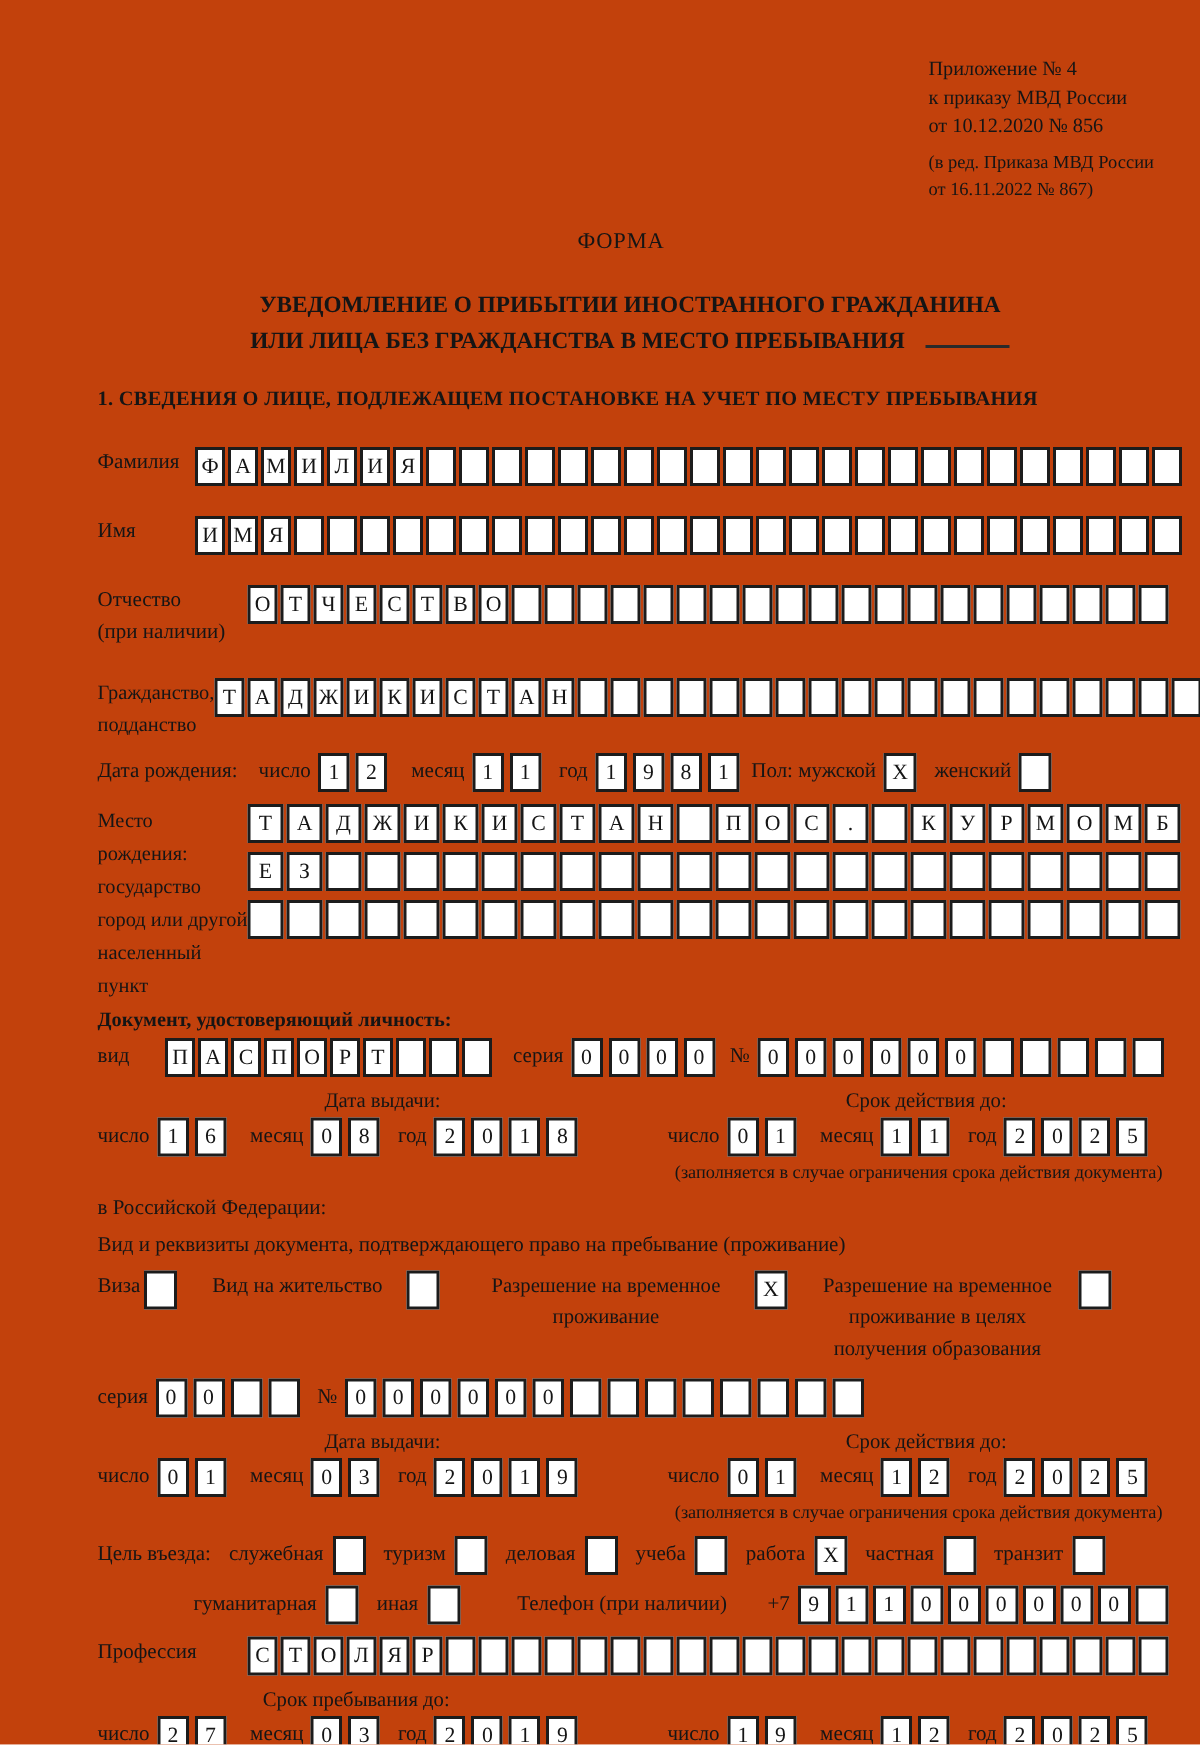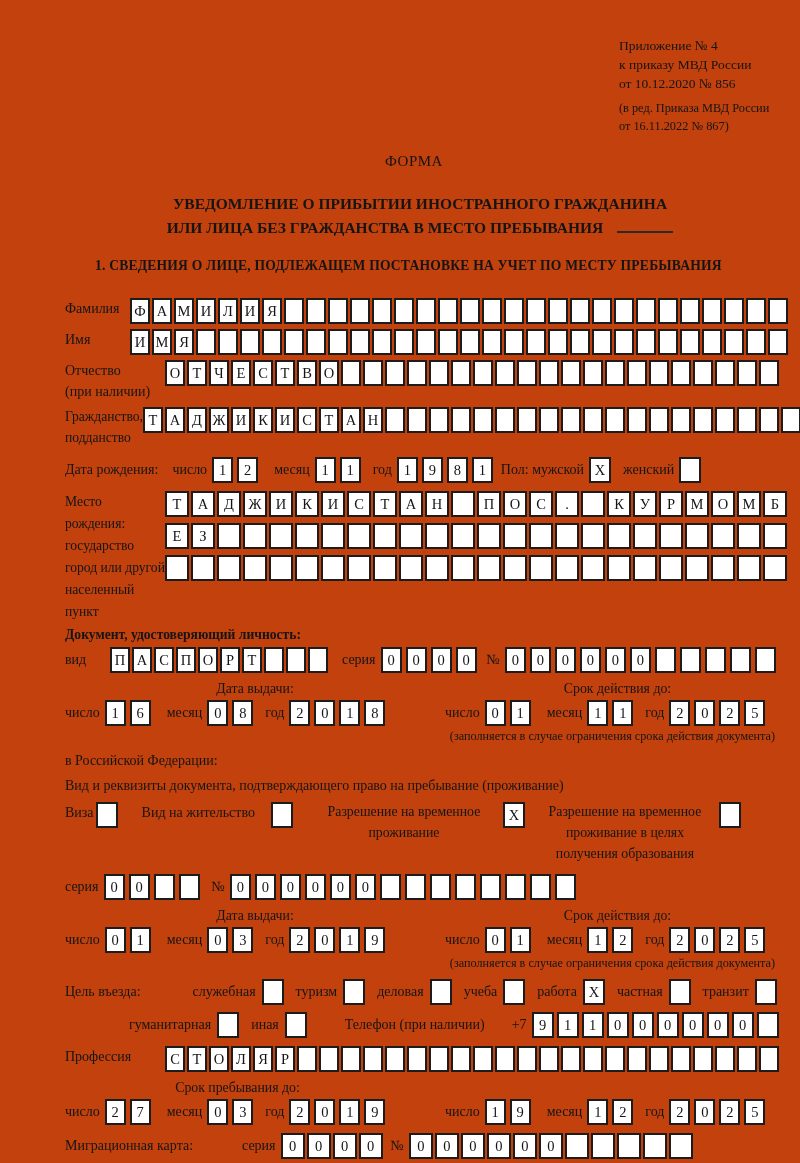--- a/index.html
+++ b/index.html
@@ -6,24 +6,24 @@
   .page{position:relative;width:800px;height:1163px;background:#c2410c;overflow:hidden;
         font-family:"Liberation Serif","DejaVu Serif",serif;color:#151515;}
   .wrap{padding:36px 25px 0 65px;box-sizing:border-box;}
 
   
   .appendix{margin-left:554px;font-size:13.5px;line-height:1.42;}
   .appendix-note{margin-left:554px;font-size:12.3px;line-height:1.42;margin-top:7px;}
   .forma{font-weight:normal;font-size:15px;text-align:center;padding-right:12px;margin-top:18px;letter-spacing:.5px;}
   .title{font-weight:bold;font-size:15.5px;text-align:center;line-height:1.55;margin-top:22px;}
   .uline{display:inline-block;width:56px;height:13px;border-bottom:2px solid #2a2a2a;margin-left:14px;}
-  .sect{font-weight:bold;font-size:13.6px;margin-top:18px;letter-spacing:.2px;margin-left:30px;}
+  .sect{font-weight:bold;font-size:13.6px;margin-top:18px;letter-spacing:.2px;}
 
   
-  .frow{display:flex;align-items:flex-start;margin-top:5px;}
+  .frow{display:flex;align-items:flex-start;margin-top:20px;}
   .lbl{font-size:14px;flex:none;line-height:1.5;}
   .boxes{display:flex;flex:none;}
   .cb{box-sizing:border-box;flex:none;width:20px;height:26px;border:2px solid #1c1c1c;margin-right:2px;
       display:flex;align-items:center;justify-content:center;font-size:14.5px;background:#fff;}
   .cbw{width:24px;}           
   .cbd{width:21px;margin-right:4px;} 
   .cbp{width:22px;margin-right:3px;} 
   .cbx{width:22px;margin-right:0;}   
 
   .w65{width:65px;}
@@ -516,21 +516,21 @@
       <span class="boxes">
             <span class="cb cbd">2</span>
             <span class="cb cbd">0</span>
             <span class="cb cbd">2</span>
             <span class="cb cbd">5</span>
           </span>
     </div>
   </div>
   <div class="note">(заполняется в случае ограничения срока действия документа)</div>
 
-  <div class="frow" style="align-items:center;margin-top:8px;gap:40px;">
+  <div class="frow" style="align-items:center;margin-top:8px;">
     <span class="dl" style="margin-right:0;">Цель въезда:</span>
     <span style="display:flex;align-items:flex-end;">
           <span class="optlbl">служебная</span>
           <span class="cb cbx"></span>
           <span class="optlbl">туризм</span>
           <span class="cb cbx"></span>
           <span class="optlbl">деловая</span>
           <span class="cb cbx"></span>
           <span class="optlbl">учеба</span>
           <span class="cb cbx"></span>

